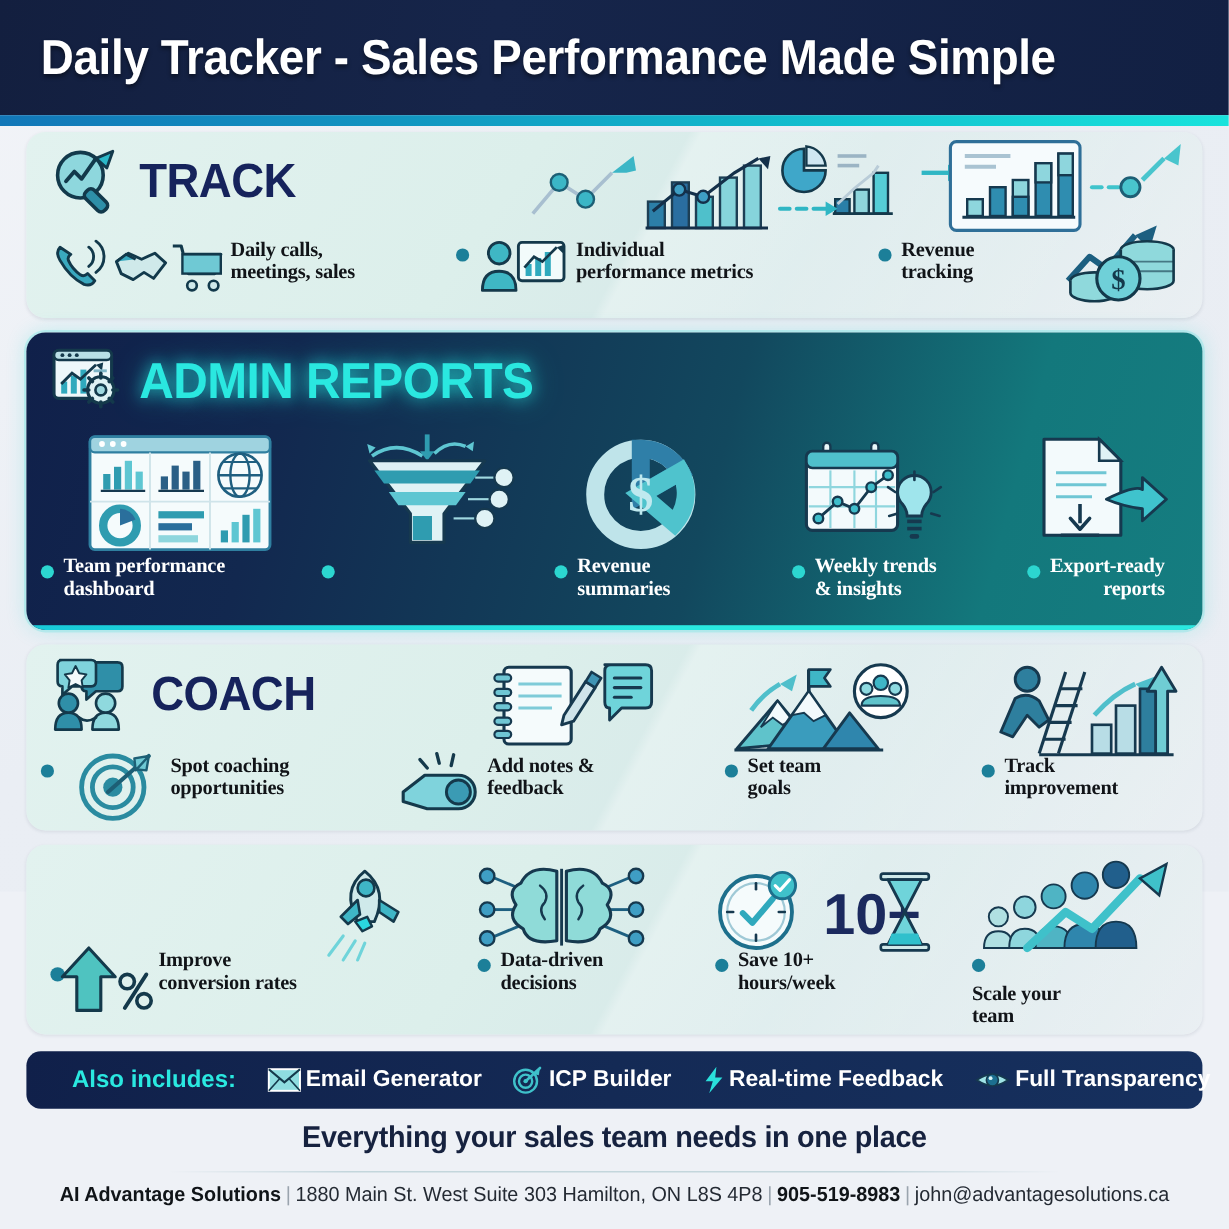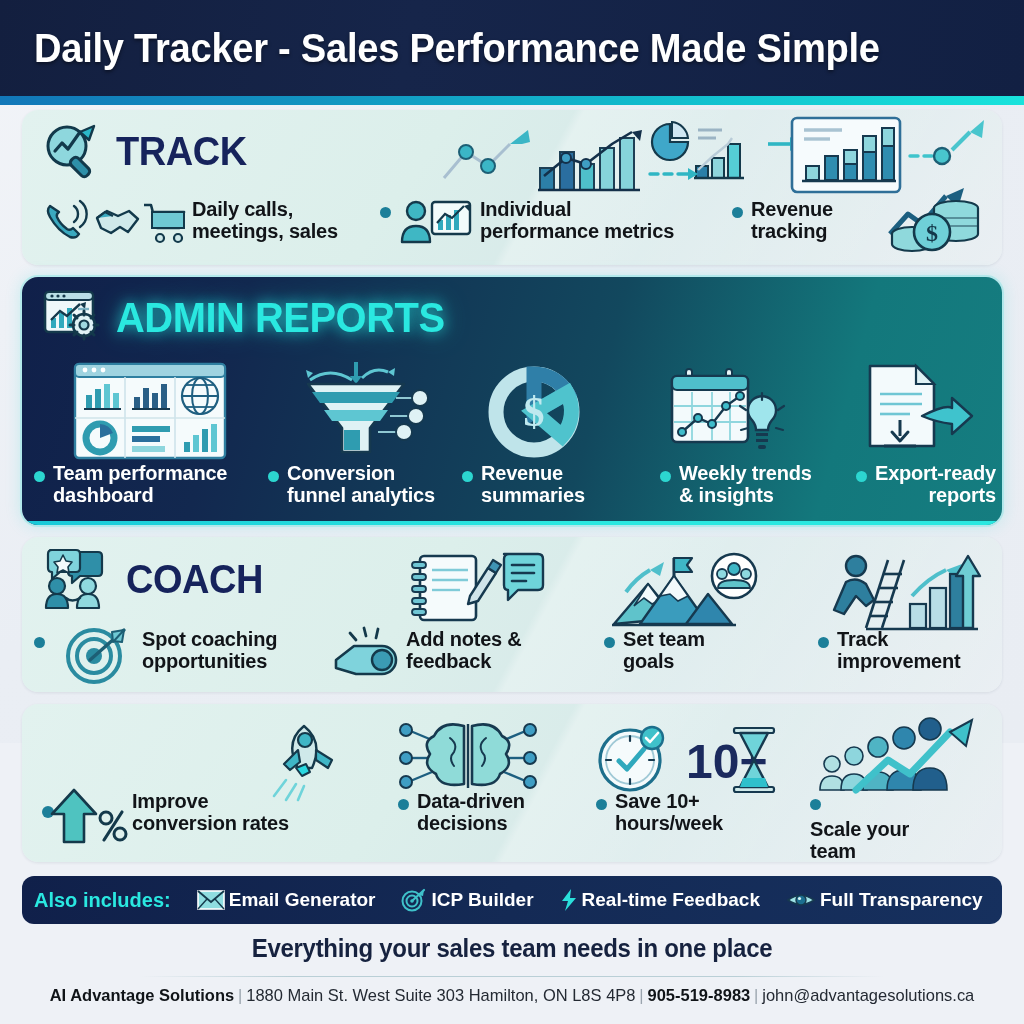--- a/index.html
+++ b/index.html
@@ -71,31 +71,31 @@
   }
 
   
   .bullet { position:absolute; display:flex; align-items:flex-start; gap:8px; }
   .dot {
     width:11px; height:11px; border-radius:50%;
     background:#1c7f99; flex:none; margin-top:9px;
   }
   .dot.on-dark { background:#2cd6d0; }
   .btext {
-    font-size:20px; font-weight:bold; color:#111418; line-height:1.12;
-    white-space:pre-line; letter-spacing:-0.2px;
+    font-size:17px; font-weight:bold; color:#111418; line-height:1.12;
+    white-space:pre-line; letter-spacing:-0.2px;font-family:Liberation Serif, serif;
   }
   .btext.on-dark { color:#ffffff; }
 
   
   .also {
     position:absolute; left:22px; top:876px; width:980px; height:48px;
     border-radius:12px;
     background: linear-gradient(100deg,#10204a 0%,#142a55 50%,#16305e 100%);
-    display:flex; align-items:center; padding-left:12px; gap:10px;
+    display:flex; align-items:center; padding-left:38px; gap:10px;
   }
   .also::after{
     content:""; position:absolute; left:0; right:0; bottom:-5px; height:7px;
     border-radius:0 0 12px 12px;
     background: linear-gradient(90deg,#1277b8 0%,#14a8c6 55%,#22e0da 100%);
     z-index:-1;
   }
   .also-label { color:#2ae8e0; font-size:20px; font-weight:bold; white-space:nowrap; }
   .also-item { display:flex; align-items:center; gap:4px; margin-left:16px; }
   .also-item span.lbl { color:#fff; font-size:19px; font-weight:bold; white-space:nowrap; }
@@ -372,22 +372,20 @@
           <line x1="90" y1="58" x2="110" y2="58"></line>
           <line x1="78" y1="74" x2="98" y2="74"></line>
       </g>
       <circle cx="120" cy="40" r="8" fill="#dff2f5" stroke="#16394f" stroke-width="1.8"></circle>
       <circle cx="116" cy="58" r="8" fill="#dff2f5" stroke="#16394f" stroke-width="1.8"></circle>
       <circle cx="104" cy="74" r="8" fill="#dff2f5" stroke="#16394f" stroke-width="1.8"></circle>
     </svg>
   </span>
   <div class="bullet" style="left:268px; top:462px; width:215px;">
     <span class="dot on-dark"></span>
-    <span class="btext on-dark">Conversion
-funnel analytics</span>
   </div>
 
   <span class="ic" style="left:488px; top:366px;">
     <svg width="92" height="92" viewBox="0 0 92 92">
       <circle cx="46" cy="46" r="38" fill="none" stroke="#bfe4ea" stroke-width="15"></circle>
       <path d="M46 8 a38 38 0 0 1 33 19 l-33 19 Z" fill="none" stroke="#2f7fa8" stroke-width="15"></path>
       <path d="M79 27 a38 38 0 0 1 -5 43 l-28-24 Z" fill="none" stroke="#4fc3cd" stroke-width="15"></path>
       <circle cx="46" cy="46" r="24" fill="#0f3750" opacity="0"></circle>
       <text x="46" y="60" font-size="42" font-family="Liberation Serif, serif" font-weight="bold" text-anchor="middle" fill="#bfe9ef">$</text>
     </svg>

